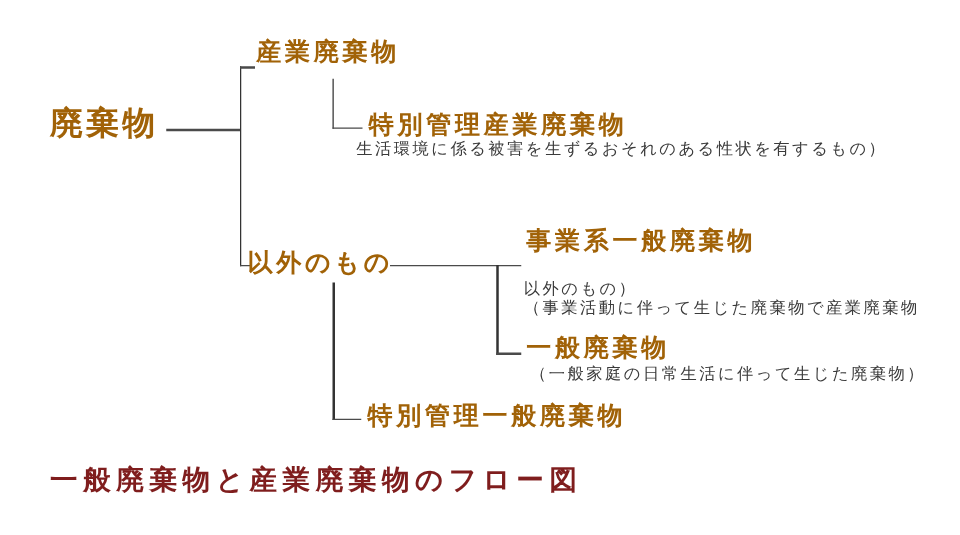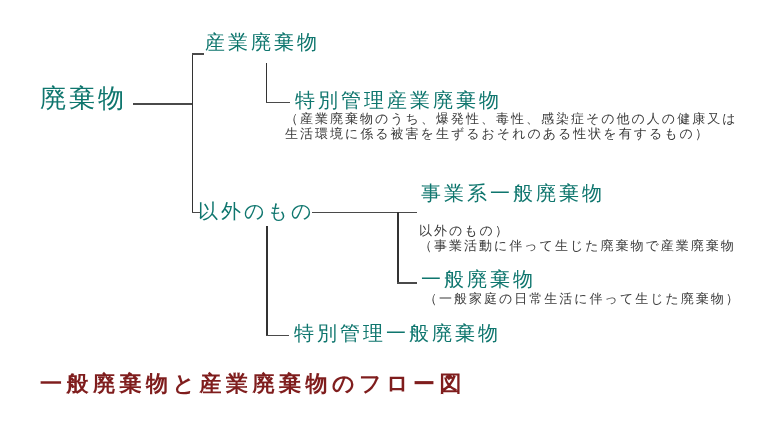--- a/index.html
+++ b/index.html
@@ -10,22 +10,22 @@
   .stage {
     position: relative;
     width: 768px;
     height: 428px;
     background: #ffffff;
     font-family: "Liberation Sans", "DejaVu Sans", sans-serif;
     overflow: hidden;
   }
   .node {
     position: absolute;
-    color: #0f766e;
-    font-weight: normal;
+    color: #a16207;
+    font-weight: bold;
     font-size: 20px;
     letter-spacing: 3px;
     line-height: 24px;
     white-space: nowrap;
   }
   .root-label {
     font-size: 26px;
     letter-spacing: 3px;
     line-height: 28px;
     text-align: center;
@@ -73,21 +73,20 @@
 
   <div class="h-line" style="left:191.5px; top:211.5px; width:8px;"></div>
 
   <div class="node" style="left:205px; top:30px;">産業廃棄物</div>
 
   <div class="v-line" style="left:265.5px; top:63px; height:40px;"></div>
   <div class="h-line" style="left:265.5px; top:101.5px; width:24px;"></div>
 
   <div class="node" style="left:295px; top:88px;">特別管理産業廃棄物</div>
   <div class="desc" style="left:285px; top:111px;">
-    <div>（産業廃棄物のうち、爆発性、毒性、感染症その他の人の健康又は</div>
     <div>生活環境に係る被害を生ずるおそれのある性状を有するもの）</div>
   </div>
 
   <div class="node" style="left:198px; top:199px;">以外のもの</div>
 
   <div class="h-line" style="left:312px; top:211.5px; width:105px;"></div>
   <div class="v-line" style="left:397px; top:211.5px; height:72px;"></div>
   <div class="h-line" style="left:397px; top:282px; width:20px;"></div>
 
   <div class="node" style="left:421px; top:181px;">事業系一般廃棄物</div>

